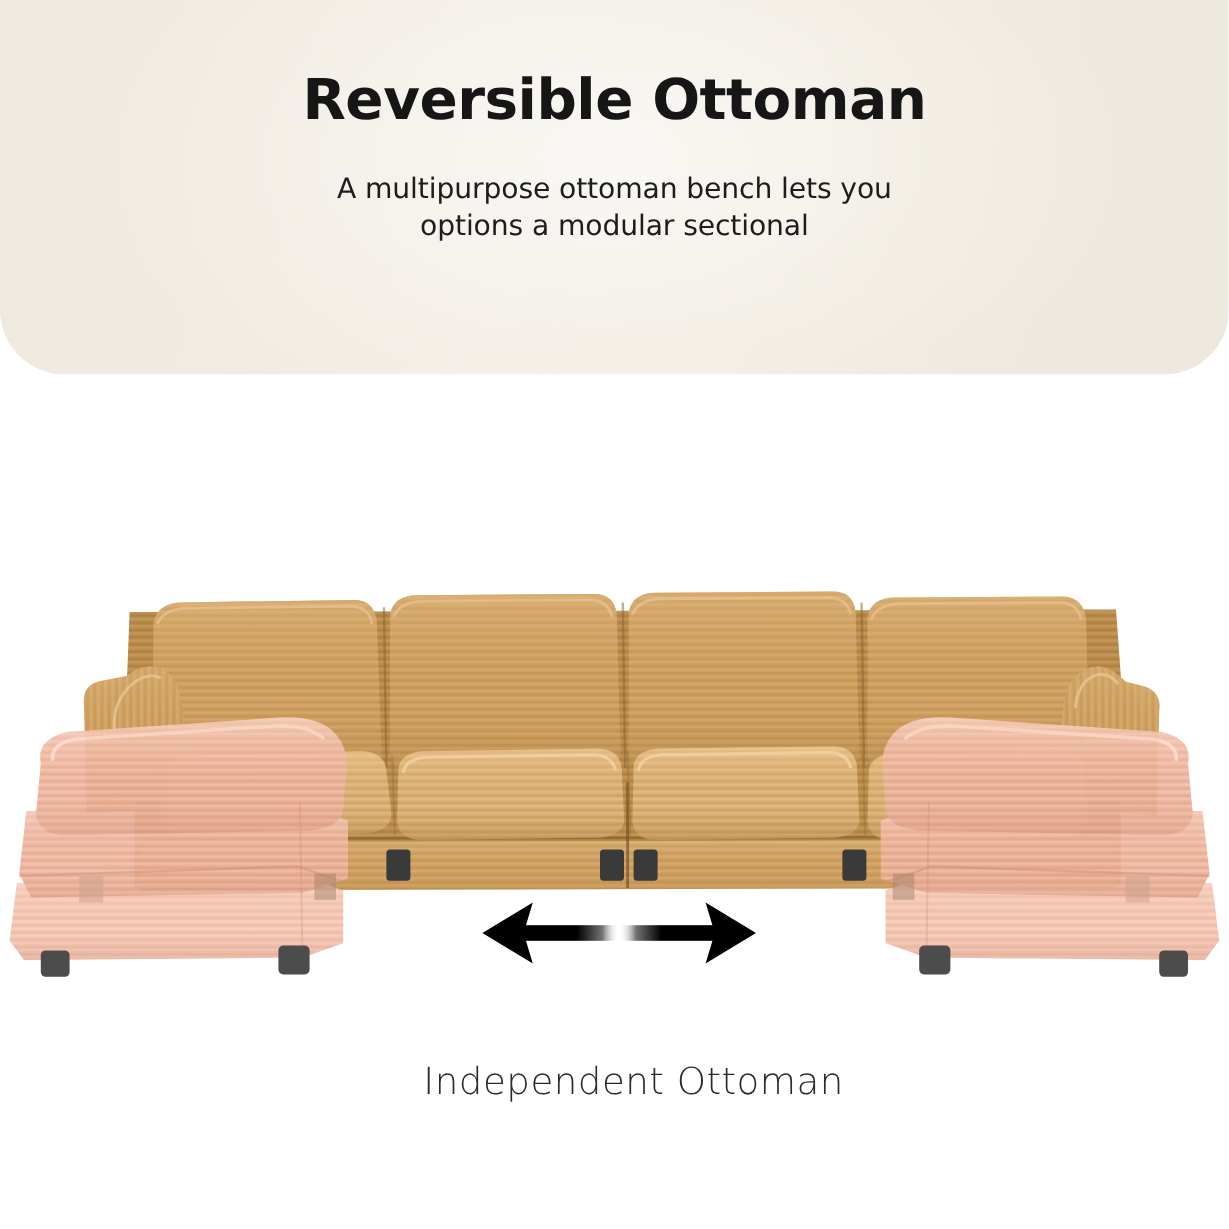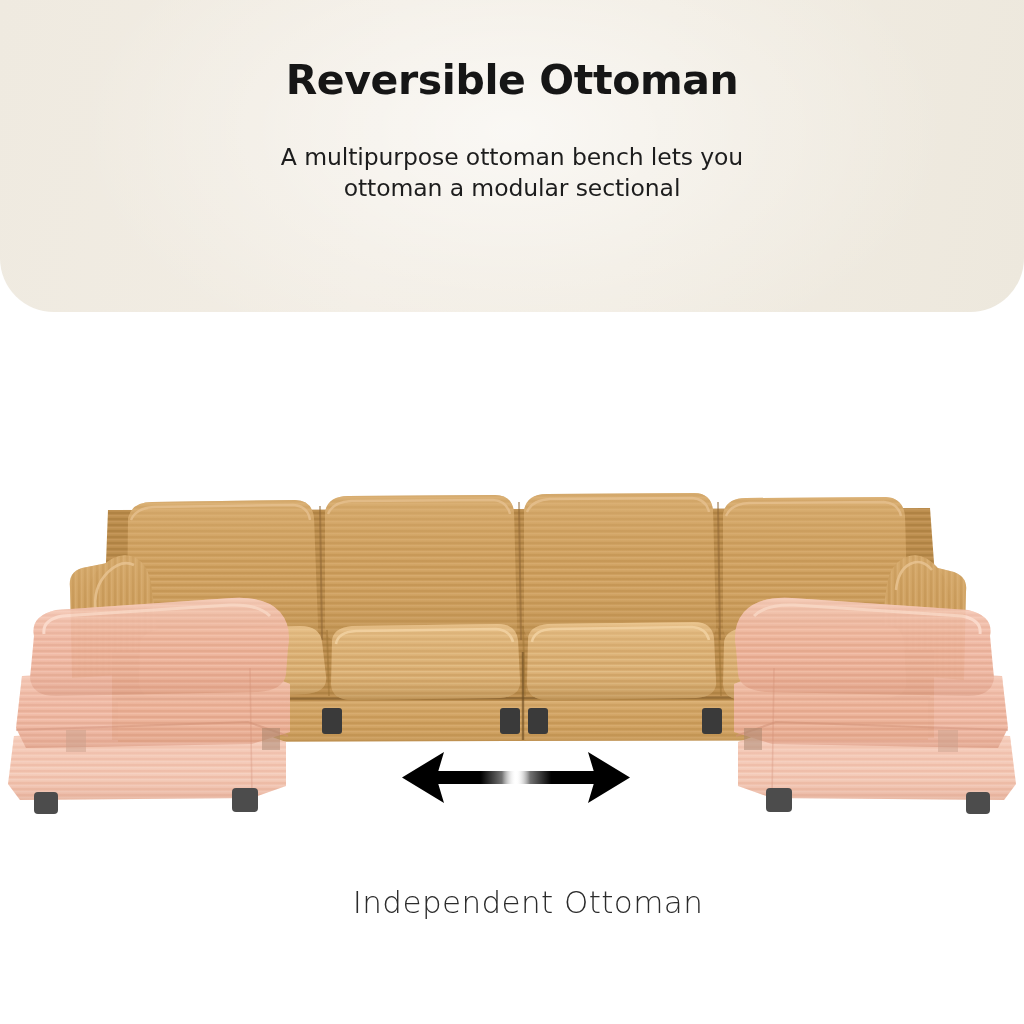--- a/index.html
+++ b/index.html
@@ -19,21 +19,21 @@
       radial-gradient(ellipse 560px 320px at 50% 42%, rgba(255,255,255,0.62) 0%, rgba(255,255,255,0.22) 46%, rgba(255,255,255,0) 78%),
       linear-gradient(100deg,#EFEAE0 0%,#F2EDE4 38%,#F1ECE2 62%,#EDE8DD 100%);
     border-radius:0 0 54px 54px;
     overflow:hidden;
   }
   .banner-title{
     position:absolute;left:0;top:60px;width:1024px;
     text-align:center;
     font-family:"DejaVu Sans","Liberation Sans",sans-serif;
     font-weight:700;
-    font-size:41px;
+    font-size:47px;
     letter-spacing:-0.4px;
     color:#161616;
     line-height:1;
     white-space:nowrap;
   }
   .banner-sub{
     position:absolute;left:0;top:142px;width:1024px;
     text-align:center;
     font-family:"DejaVu Sans","Liberation Sans",sans-serif;
     font-size:23.5px;
@@ -67,21 +67,21 @@
 </style>
 </head>
 <body>
 
 <div id="stage">
 
   <div class="banner">
     <div class="banner-title">Reversible Ottoman</div>
     <div class="banner-sub">
       <div>A multipurpose ottoman bench lets you</div>
-      <div>ottoman a modular sectional</div>
+      <div>options a modular sectional</div>
     </div>
   </div>
 
   <div class="product">
     <svg width="1024" height="400" viewBox="0 0 1024 400" xmlns="http://www.w3.org/2000/svg">
       <defs>
 
         <pattern id="ribTan" width="6" height="6" patternUnits="userSpaceOnUse">
           <rect width="6" height="6" fill="#CFA161"></rect>
           <rect width="6" height="2.2" y="0" fill="#BE8E4D" opacity="0.55"></rect>

